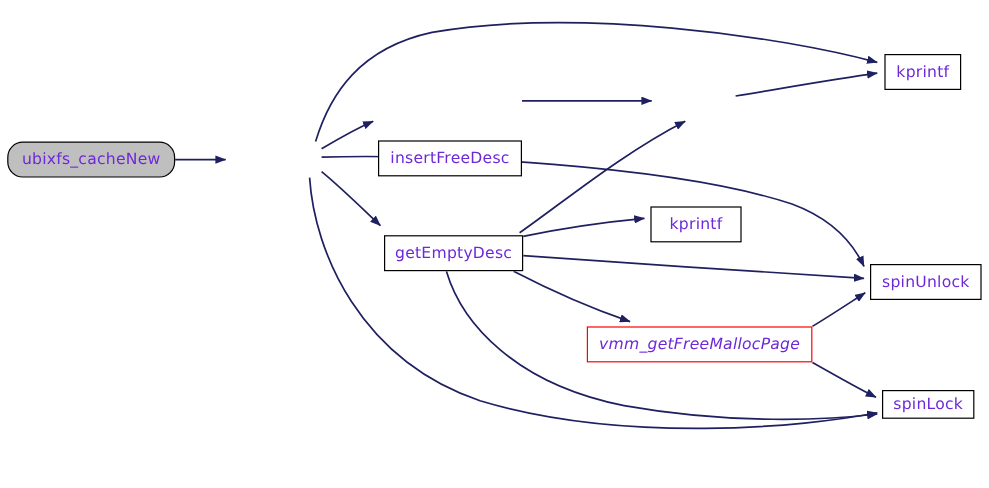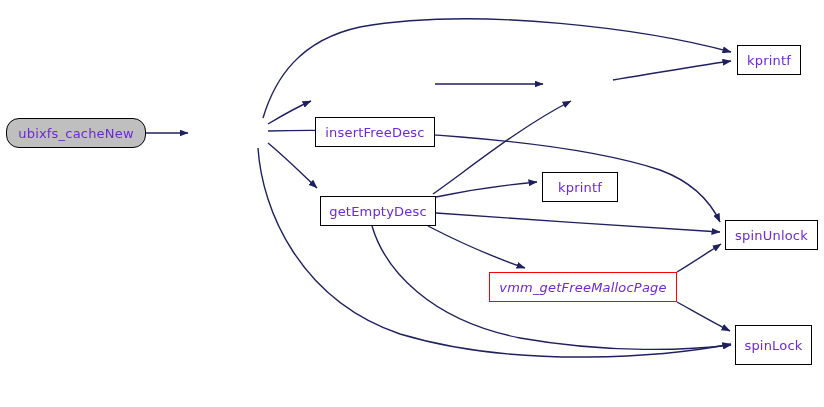--- a/index.html
+++ b/index.html
@@ -119,17 +119,17 @@
   </div>
 
   <div class="node" style="left:725px; top:220px; width:93px; height:30px;">
     <span class="node-label">spinUnlock</span>
   </div>
 
   <div class="node highlight" style="left:489px; top:272px; width:188px; height:30px;font-style:italic;">
     <span class="node-label">vmm_getFreeMallocPage</span>
   </div>
 
-  <div class="node" style="left:735px; top:325px; width:77px; height:40px;">
+  <div class="node" style="left:735px; top:325px; width:77px; height:24px;">
     <span class="node-label">spinLock</span>
   </div>
 
 </div>
 
 </body></html>

